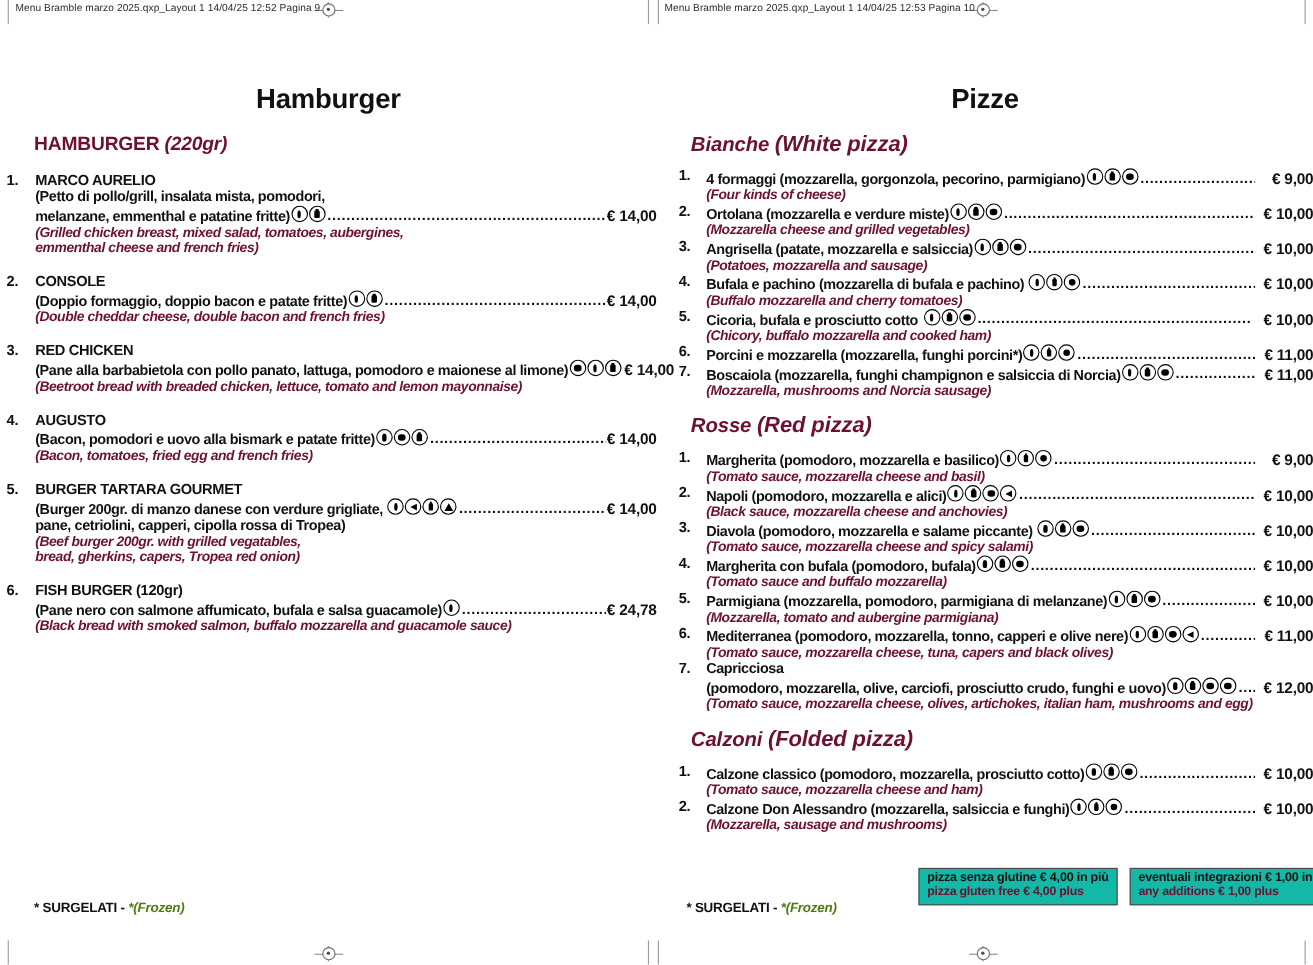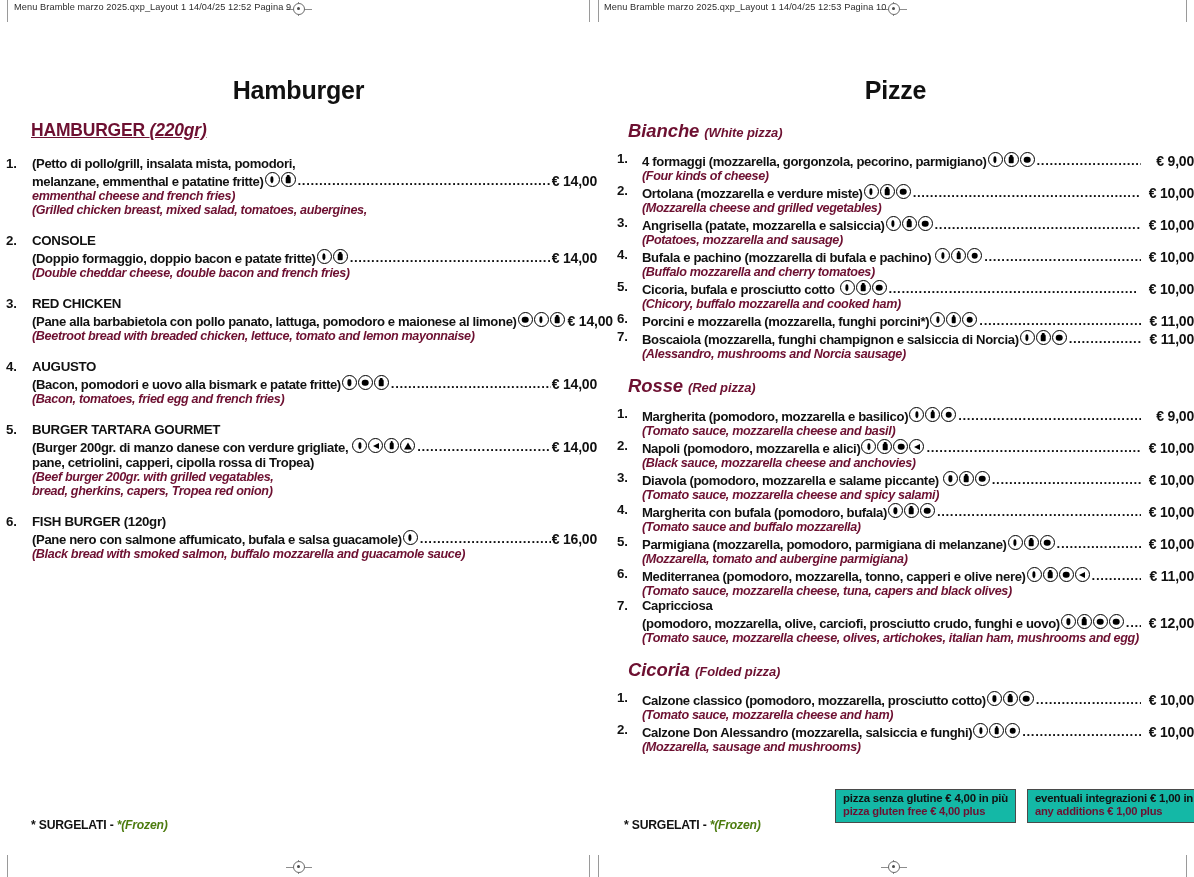--- a/index.html
+++ b/index.html
@@ -97,29 +97,28 @@
     color: #6d1031;
     font-weight: bold;
     white-space: nowrap;
   }
   .sec-head .it {
     font-style: italic;
   }
   .sec-head-caps {
     font-size: 17.5px;
     letter-spacing: -0.2px;
-    text-decoration: underline;
   }
   .sec-head-mix {
     font-size: 18.5px;
     font-style: italic;
     letter-spacing: -0.1px;
   }
   .sec-head-mix .sub {
-    font-size: 13px;
+    font-size: 20px;
   }
 
   
   ol.menu {
     list-style: none;
     margin: 0;
     padding: 0;
   }
   li.item {
     position: relative;
@@ -331,32 +330,33 @@
   <div class="page-title">Hamburger</div>
 
   <div class="sec-head sec-head-caps" style="margin:15px 0 0 31px;">
     <span>HAMBURGER </span><span class="it">(220gr)</span>
   </div>
 
   <ol class="menu" style="margin-top:15px;">
 
     <li class="item" style="margin-bottom:16px;">
       <span class="num">1.</span>
+      <div class="name-line">MARCO AURELIO</div>
       <div class="desc-it">(Petto di pollo/grill, insalata mista, pomodori,</div>
       <div class="row">
         <span class="txt desc-it">melanzane, emmenthal e patatine fritte)</span>
         <span class="icons">
           <span class="ai ai-gluten"></span>
           <span class="ai ai-milk"></span>
         </span>
         <span class="lead">...............................................................................................</span>
         <span class="price">€ 14,00</span>
       </div>
+      <div class="desc-en">(Grilled chicken breast, mixed salad, tomatoes, aubergines,</div>
       <div class="desc-en">emmenthal cheese and french fries)</div>
-      <div class="desc-en">(Grilled chicken breast, mixed salad, tomatoes, aubergines,</div>
     </li>
 
     <li class="item" style="margin-bottom:16px;">
       <span class="num">2.</span>
       <div class="name-line">CONSOLE</div>
       <div class="row">
         <span class="txt desc-it">(Doppio formaggio,  doppio bacon e patate fritte)</span>
         <span class="icons">
           <span class="ai ai-gluten"></span>
           <span class="ai ai-milk"></span>
@@ -420,21 +420,21 @@
 
     <li class="item">
       <span class="num">6.</span>
       <div class="name-line">FISH BURGER (120gr)</div>
       <div class="row">
         <span class="txt desc-it">(Pane nero con salmone affumicato, bufala e salsa guacamole)</span>
         <span class="icons">
           <span class="ai ai-gluten"></span>
         </span>
         <span class="lead">..............................................</span>
-        <span class="price">€ 16,00</span>
+        <span class="price">€ 24,78</span>
       </div>
       <div class="desc-en">(Black bread with smoked salmon, buffalo mozzarella and guacamole sauce)</div>
     </li>
   </ol>
 
   <div class="surgelati" style="left:31px; top:818px;">
     <span>* SURGELATI - </span><span class="en">*(Frozen)</span>
   </div>
 </div>
 
@@ -541,21 +541,21 @@
       <div class="row">
         <span class="txt desc-it">Boscaiola (mozzarella, funghi champignon e salsiccia di Norcia)</span>
         <span class="icons">
           <span class="ai ai-gluten"></span>
           <span class="ai ai-milk"></span>
           <span class="ai ai-egg"></span>
         </span>
         <span class="lead">..........................................................</span>
         <span class="price wide">€ 11,00</span>
       </div>
-      <div class="desc-en">(Alessandro, mushrooms and Norcia sausage)</div>
+      <div class="desc-en">(Mozzarella, mushrooms and Norcia sausage)</div>
     </li>
   </ol>
 
   <div class="sec-head sec-head-mix" style="margin:14px 0 0 31px;">
     <span>Rosse </span><span class="sub">(Red pizza)</span>
   </div>
 
   <ol class="menu" style="margin-top:9px;">
     <li class="item" style="padding-left:45px;">
       <span class="num" style="left:20px;">1.</span>
@@ -661,21 +661,21 @@
           <span class="ai ai-egg"></span>
         </span>
         <span class="lead">..........................................................</span>
         <span class="price wide">€ 12,00</span>
       </div>
       <div class="desc-en">(Tomato sauce, mozzarella cheese, olives, artichokes, italian ham, mushrooms and egg)</div>
     </li>
   </ol>
 
   <div class="sec-head sec-head-mix" style="margin:14px 0 0 31px;">
-    <span>Cicoria </span><span class="sub">(Folded pizza)</span>
+    <span>Calzoni </span><span class="sub">(Folded pizza)</span>
   </div>
 
   <ol class="menu" style="margin-top:9px;">
     <li class="item" style="padding-left:45px;">
       <span class="num" style="left:20px;">1.</span>
       <div class="row">
         <span class="txt desc-it">Calzone classico (pomodoro, mozzarella, prosciutto cotto)</span>
         <span class="icons">
           <span class="ai ai-gluten"></span>
           <span class="ai ai-milk"></span>

